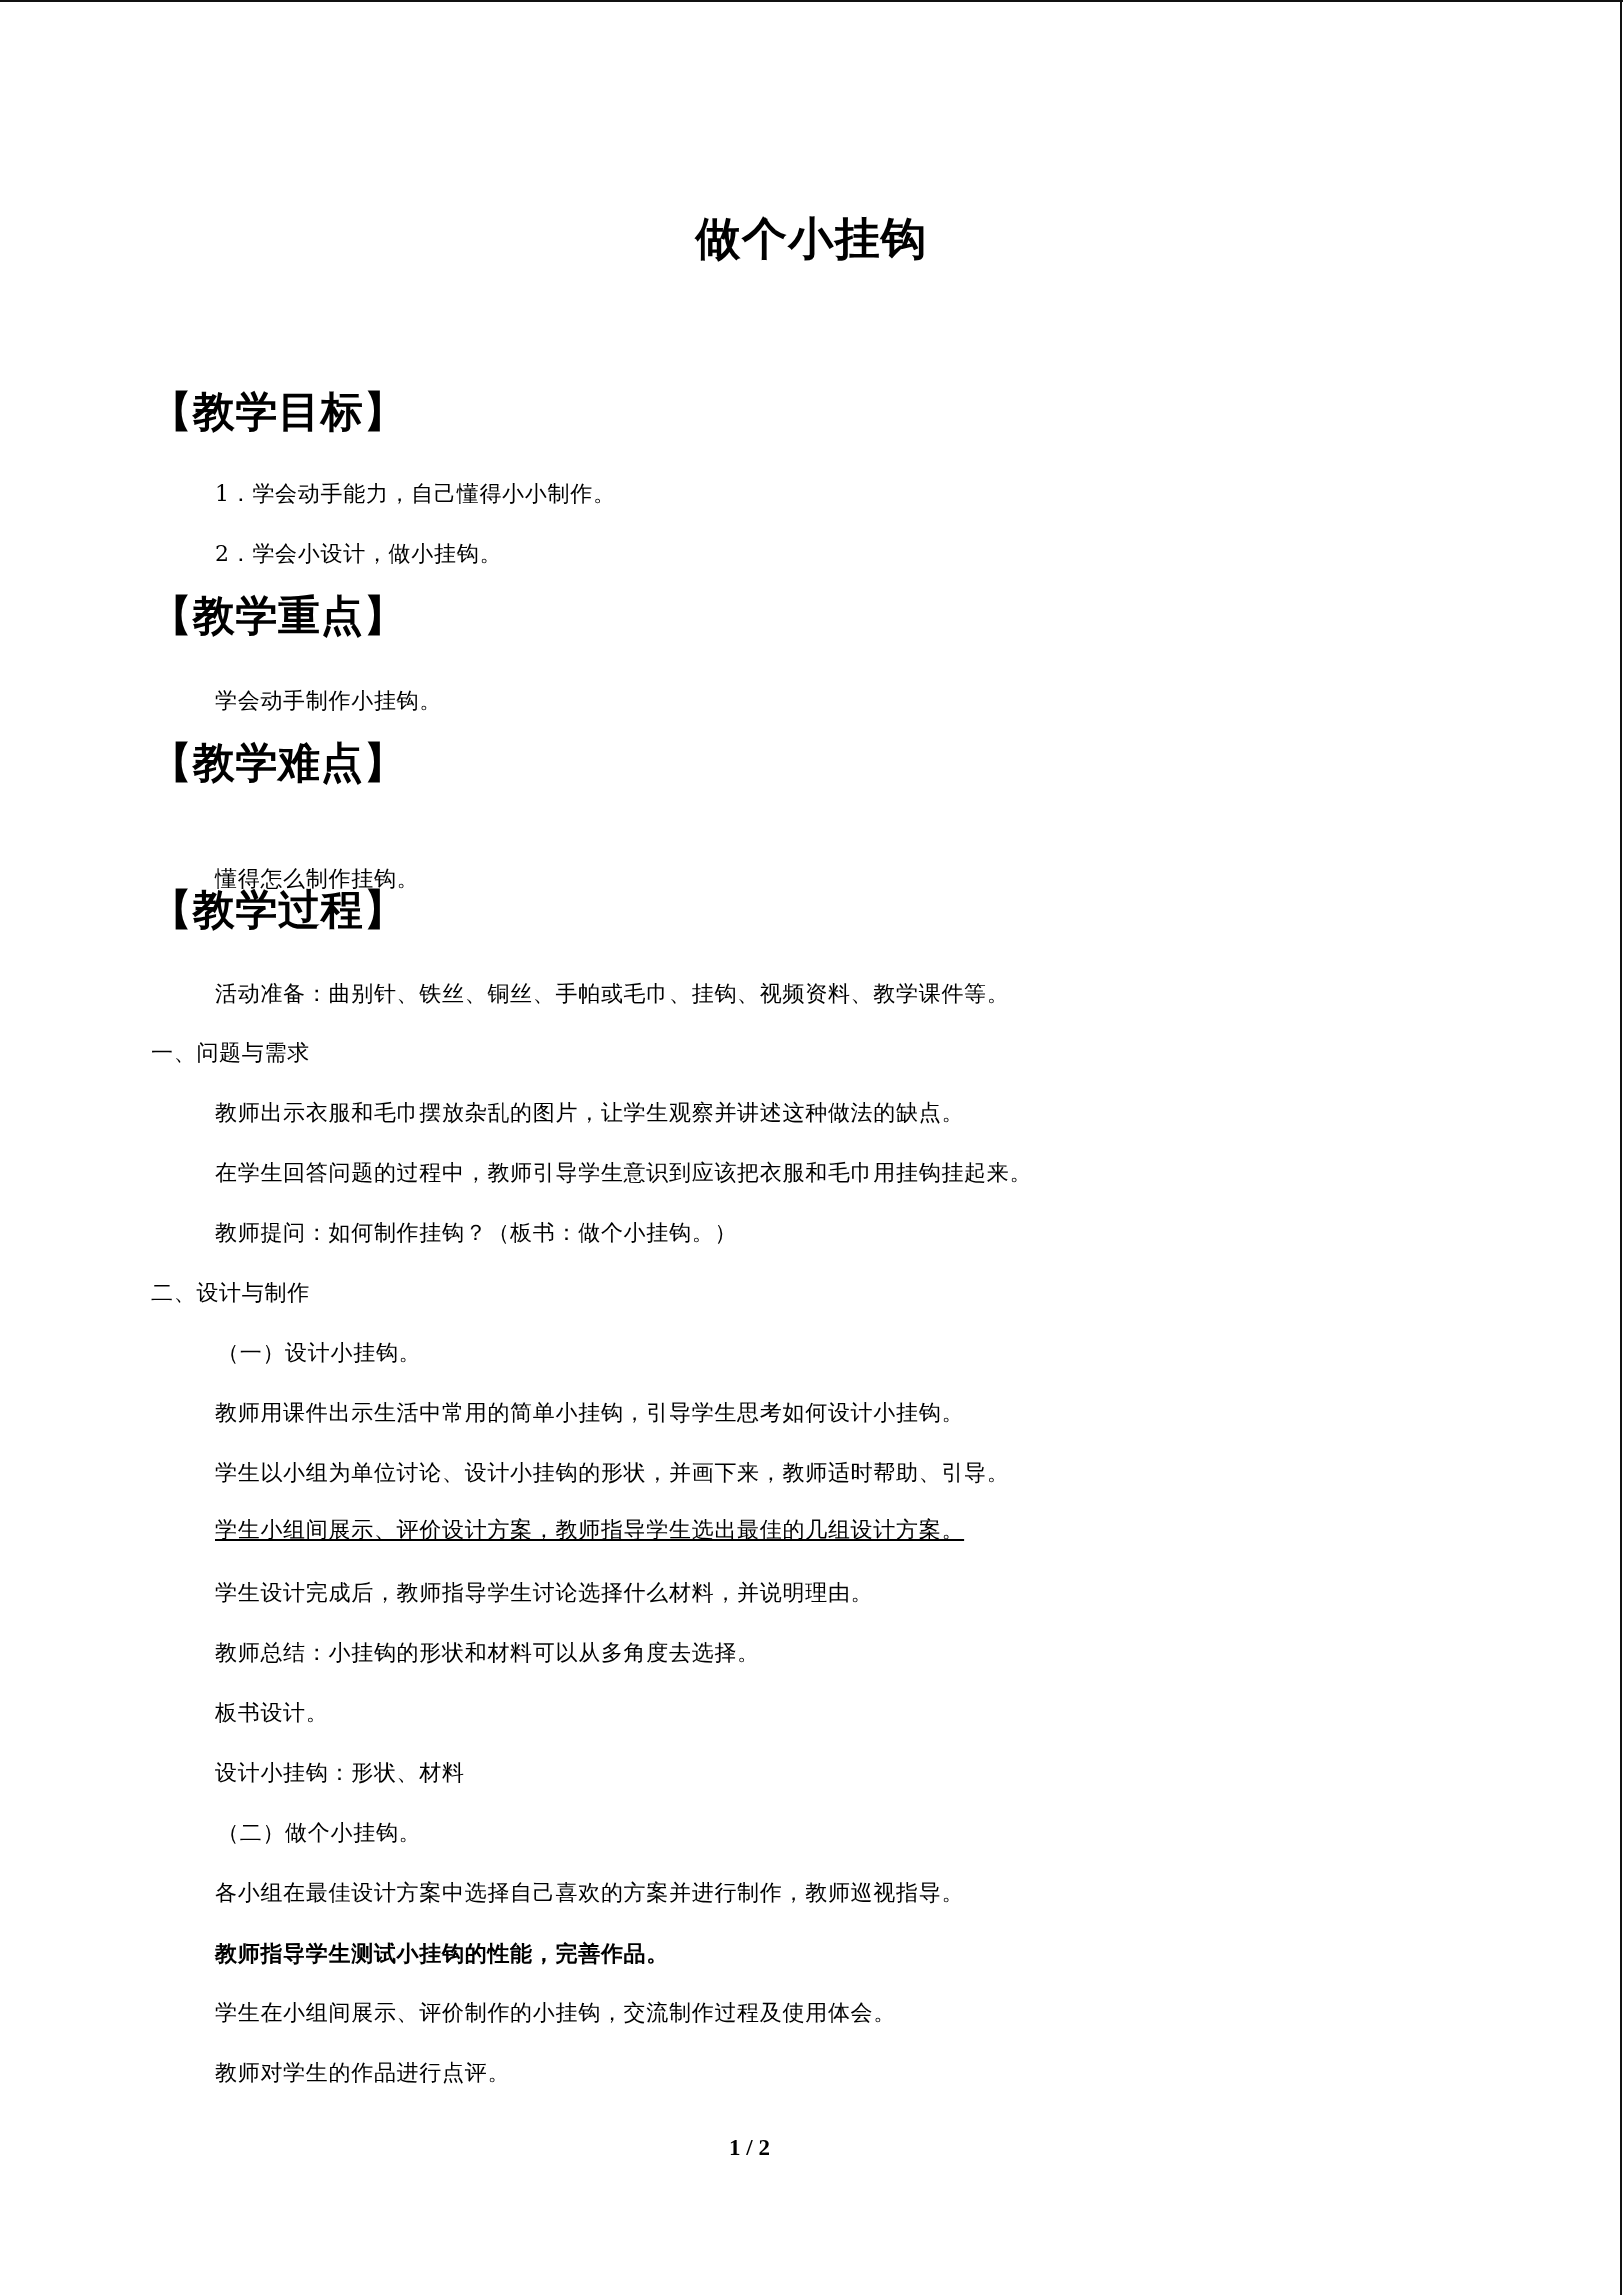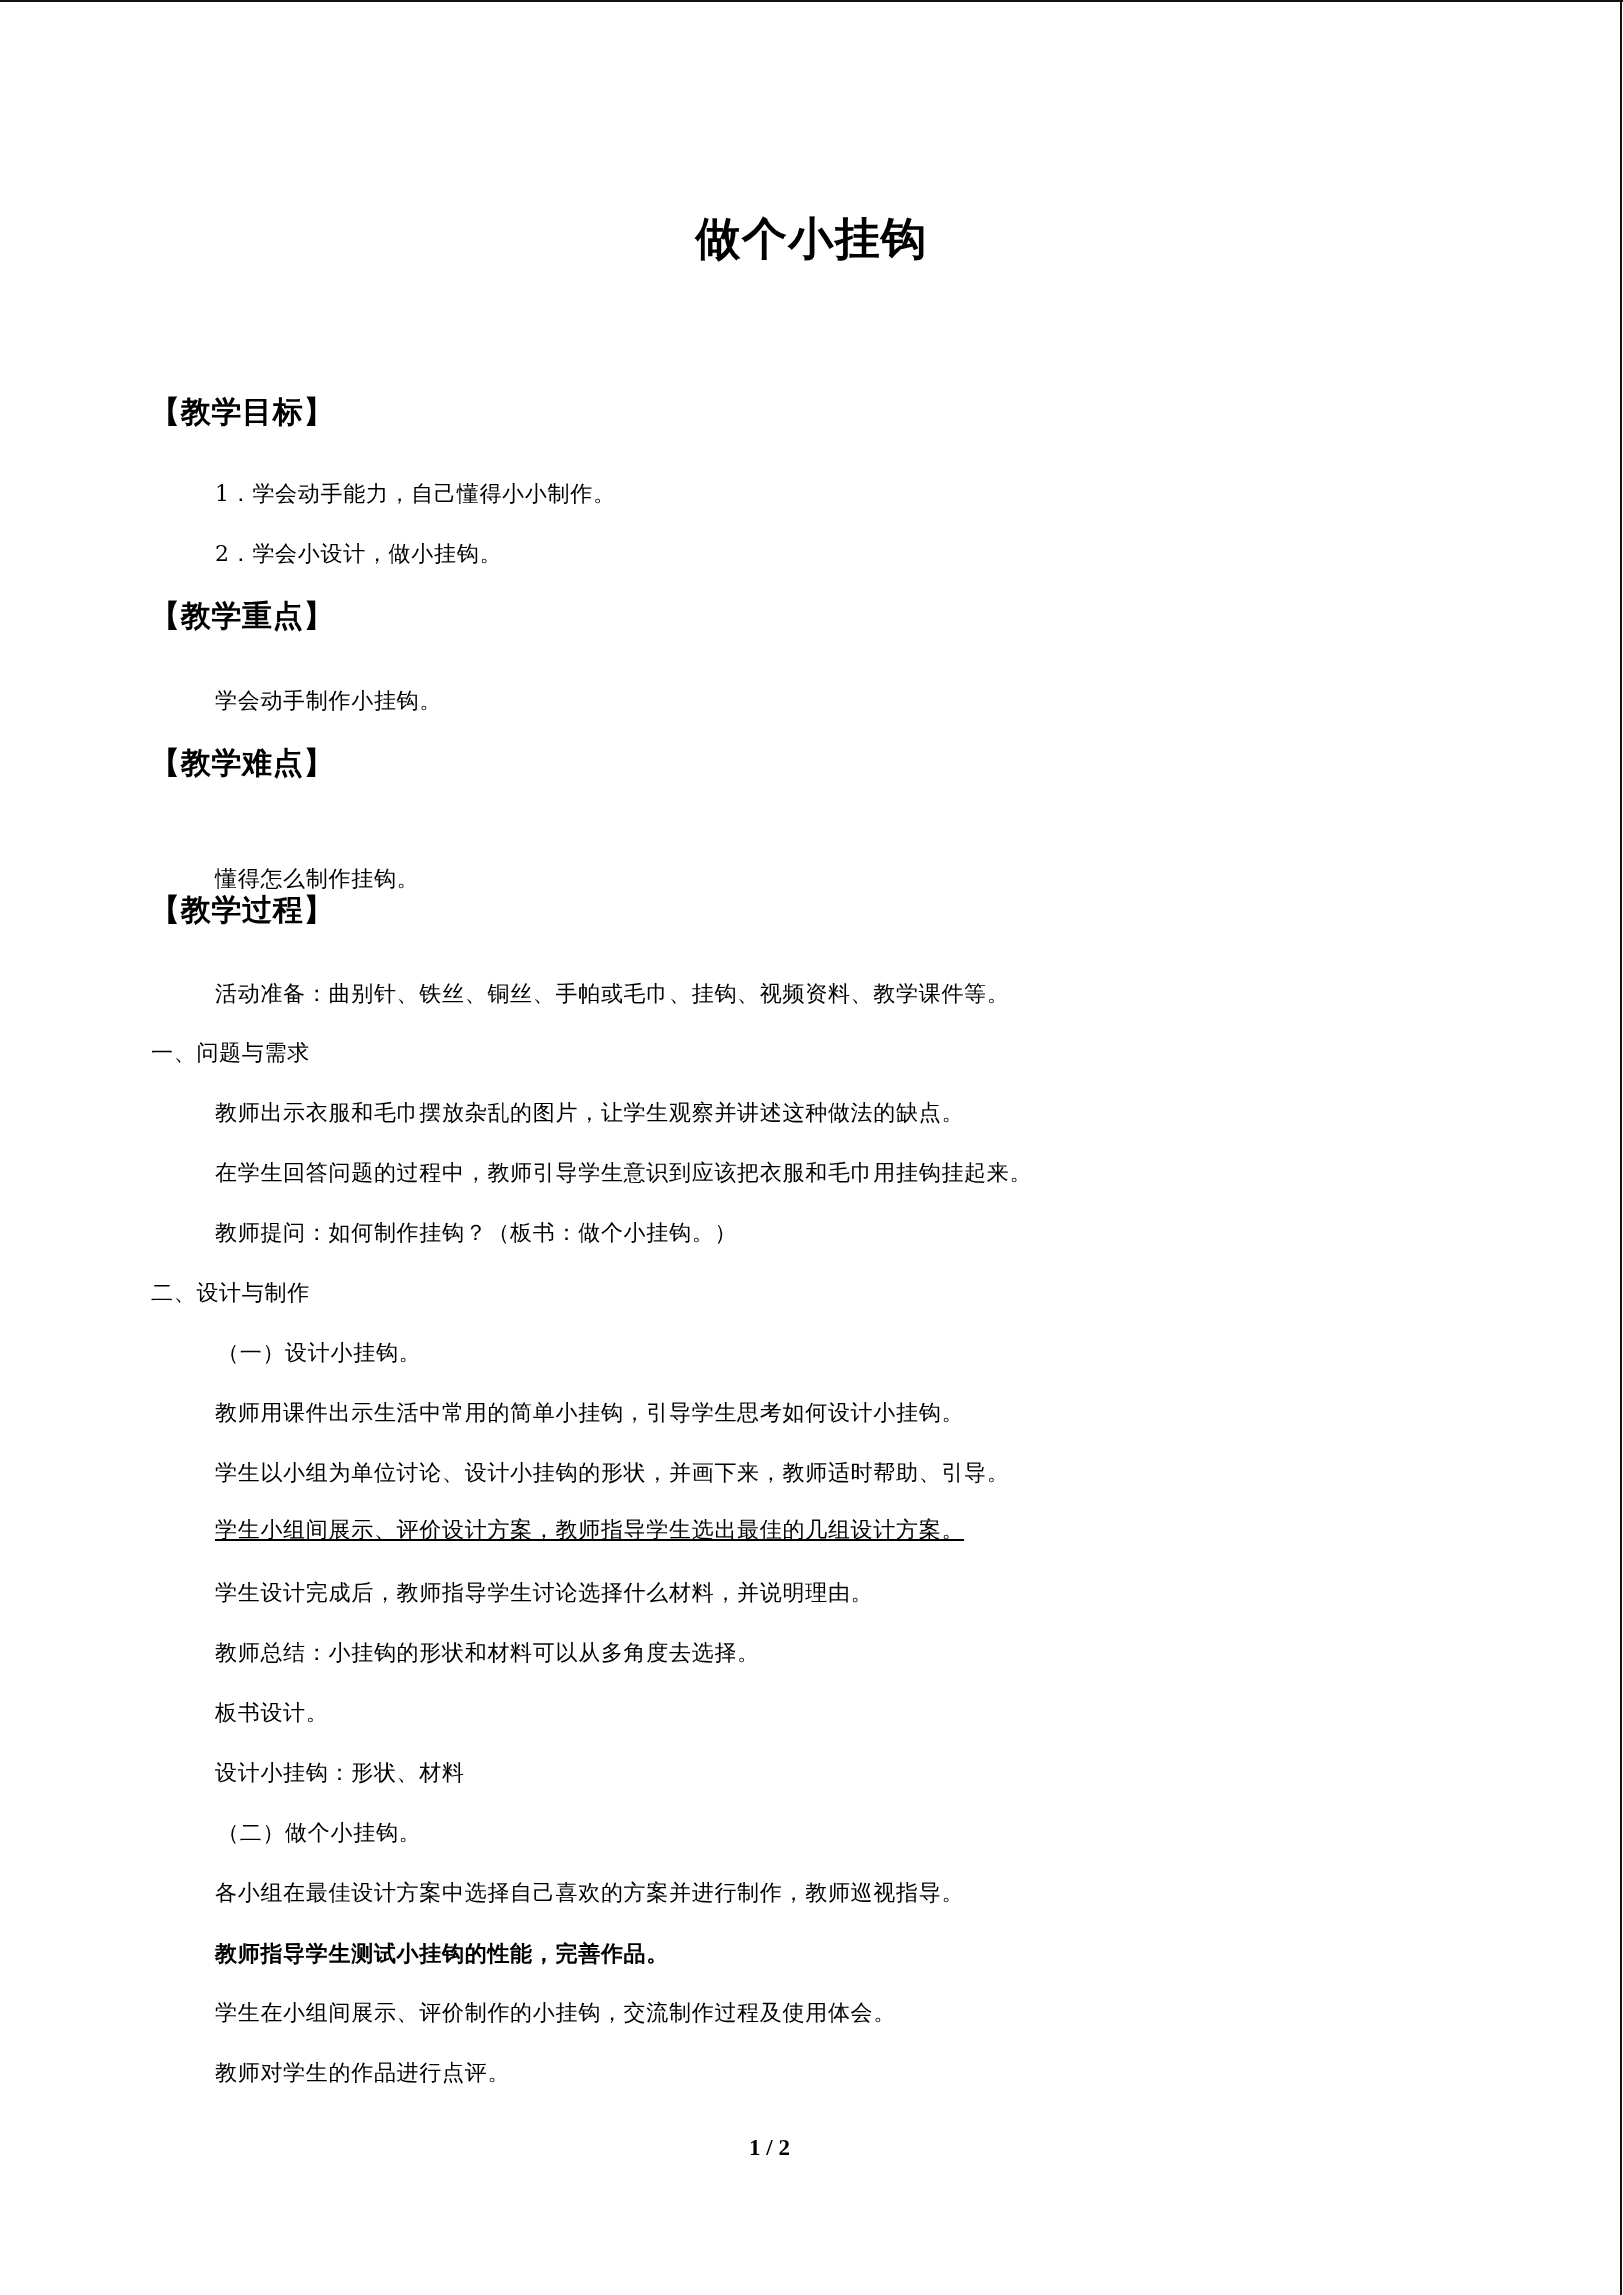--- a/index.html
+++ b/index.html
@@ -41,21 +41,21 @@
       font-weight: bold;
       font-size: 45px;
       line-height: 52px;
       letter-spacing: 1.4px;
     }
     .section-heading {
       position: absolute;
       left: 150px;
       font-family: "DejaVu Sans", "Liberation Sans", sans-serif;
       font-weight: bold;
-      font-size: 30px;
+      font-size: 42px;
       line-height: 44px;
       letter-spacing: 0.7px;
     }
     .line {
       position: absolute;
       font-size: 22px;
       line-height: 38px;
       white-space: nowrap;
       letter-spacing: 0.7px;
     }
@@ -64,21 +64,20 @@
     .outdent { left: 151px; }
     .page-number {
       position: absolute;
       left: 0; width: 1499px;
       top: 2134px;
       text-align: center;
       font-family: "Liberation Serif", "DejaVu Serif", serif;
       font-weight: bold;
       font-size: 23px;
       line-height: 27px;
-      margin-left: 20px;
     }
   </style>
 </head>
 <body>
 
 <div class="top-border"></div>
 <div class="right-border"></div>
 
 <div class="page">
 

